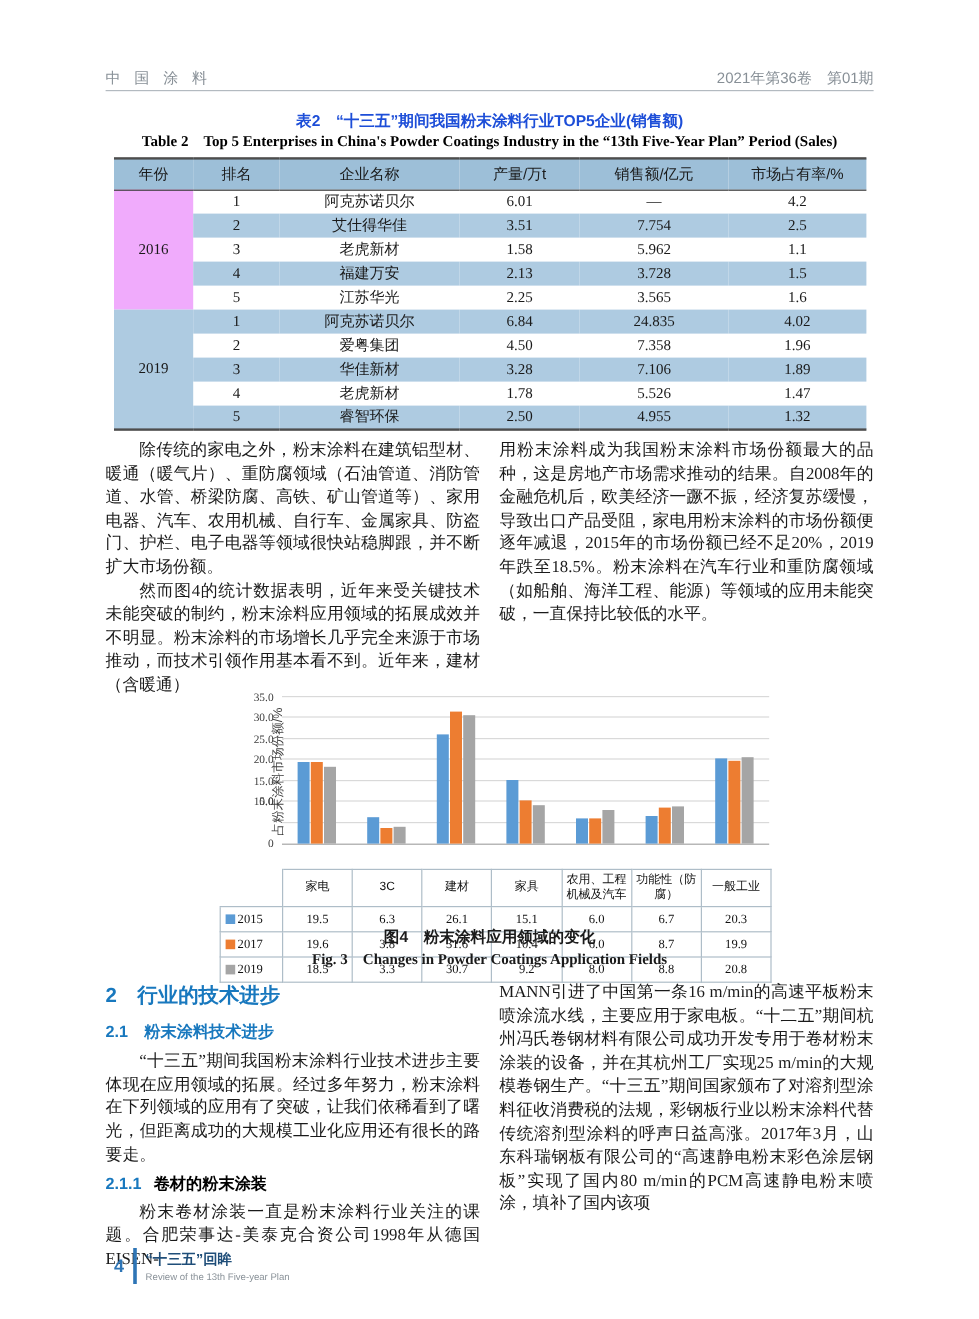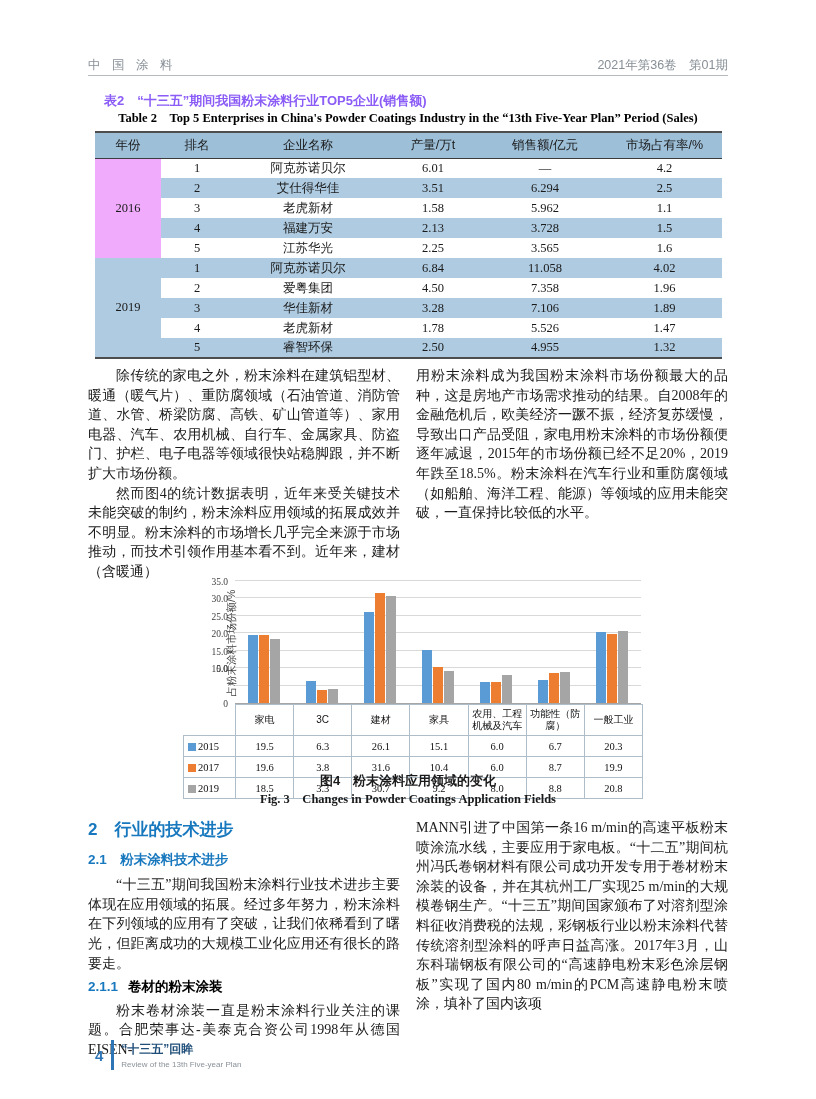--- a/index.html
+++ b/index.html
@@ -8,22 +8,22 @@
           font-family:"Liberation Serif","DejaVu Serif",serif; color:#1a1a1a; }
 
   
   .runhead { position:absolute; top:57px; left:88px; width:640px; display:flex;
              justify-content:space-between; font-family:"Liberation Sans",sans-serif;
              font-size:12.5px; color:#878f96; }
   .runhead .jname { letter-spacing:4px; }
   .runhead-rule { position:absolute; top:75px; left:88px; width:640px; height:1px; background:#b3bac0; }
 
   
-  .tbl-title-cn { position:absolute; top:92px; left:104px; width:640px; 
-                  font-family:"Liberation Sans",sans-serif; font-weight:bold; font-size:13px; color:#8b5cf6; }
+  .tbl-title-cn { position:absolute; top:92px; left:88px; width:640px; text-align:center;
+                  font-family:"Liberation Sans",sans-serif; font-weight:bold; font-size:13px; color:#1d4ed8; }
   .tbl-title-en { position:absolute; top:110px; left:88px; width:640px; text-align:center;
                   font-weight:bold; font-size:12.5px; color:#000; }
 
   
   .t2wrap { position:absolute; top:131px; left:95px; width:627px; }
   table.t2 { width:100%; border-collapse:collapse; table-layout:fixed;
              border-top:2px solid #4d4d4d; border-bottom:2px solid #4d4d4d; }
   table.t2 col.c0{width:66px} table.t2 col.c1{width:72px} table.t2 col.c2{width:150px}
   table.t2 col.c3{width:100px} table.t2 col.c4{width:124px} table.t2 col.c5{width:115px}
   table.t2 thead th { background:#9dbfd8; font-family:"Liberation Sans",sans-serif; font-weight:normal;
@@ -45,21 +45,21 @@
   .chart-top { position:relative; height:134px; }
   .ylab { position:absolute; left:-4px; top:66px; transform:rotate(-90deg); transform-origin:center;
           font-family:"Liberation Sans",sans-serif; font-size:10.5px; color:#3f3f3f; white-space:nowrap; }
   .yticks { position:absolute; left:18px; bottom:0; width:30px; height:122px; }
   .yticks span { position:absolute; right:3px; width:30px; text-align:right; font-size:9.5px; color:#404040; }
   .plot { position:absolute; left:52px; bottom:0; width:406px; height:122px;
           border-bottom:1px solid #a6a6a6; }
   .gridline { position:absolute; left:0; width:100%; height:1px; background:#d9d9d9; }
   .bar-group { position:absolute; bottom:0; height:100%; display:flex; align-items:flex-end; justify-content:center; gap:1px; }
   .bar { width:10px; }
-  .chart-tblwrap { margin-top:0; }
+  .chart-tblwrap { margin-top:20px; }
   table.ct { width:100%; border-collapse:collapse; table-layout:fixed; }
   table.ct col.lg { width:52px; }
   table.ct th, table.ct td { border:1px solid #aebdc8; text-align:center; }
   table.ct thead th { font-family:"Liberation Sans",sans-serif; font-weight:normal; font-size:10px;
           line-height:12px; padding:3px 1px; color:#111; }
   table.ct thead th.blank { border-top:none; border-left:none; background:#fff; }
   table.ct tbody td { font-size:10.5px; height:21px; color:#111; }
   table.ct tbody td.lgcell { text-align:left; padding-left:4px; font-size:10.5px; }
   .sw { display:inline-block; width:8px; height:8px; margin-right:2px; vertical-align:-1px; }
 
@@ -126,21 +126,21 @@
             <td>1</td>
             <td>阿克苏诺贝尔</td>
             <td>6.01</td>
             <td>—</td>
             <td>4.2</td>
           </tr>
           <tr>
             <td class="stripe">2</td>
             <td class="stripe">艾仕得华佳</td>
             <td class="stripe">3.51</td>
-            <td class="stripe">6.294</td>
+            <td class="stripe">7.754</td>
             <td class="stripe">2.5</td>
           </tr>
           <tr>
             <td>3</td>
             <td>老虎新材</td>
             <td>1.58</td>
             <td>5.962</td>
             <td>1.1</td>
           </tr>
           <tr>
@@ -155,21 +155,21 @@
             <td>江苏华光</td>
             <td>2.25</td>
             <td>3.565</td>
             <td>1.6</td>
           </tr>
           <tr>
             <td rowspan="5" class="yearcell stripe">2019</td>
             <td class="stripe">1</td>
             <td class="stripe">阿克苏诺贝尔</td>
             <td class="stripe">6.84</td>
-            <td class="stripe">11.058</td>
+            <td class="stripe">24.835</td>
             <td class="stripe">4.02</td>
           </tr>
           <tr>
             <td>2</td>
             <td>爱粤集团</td>
             <td>4.50</td>
             <td>7.358</td>
             <td>1.96</td>
           </tr>
           <tr>

